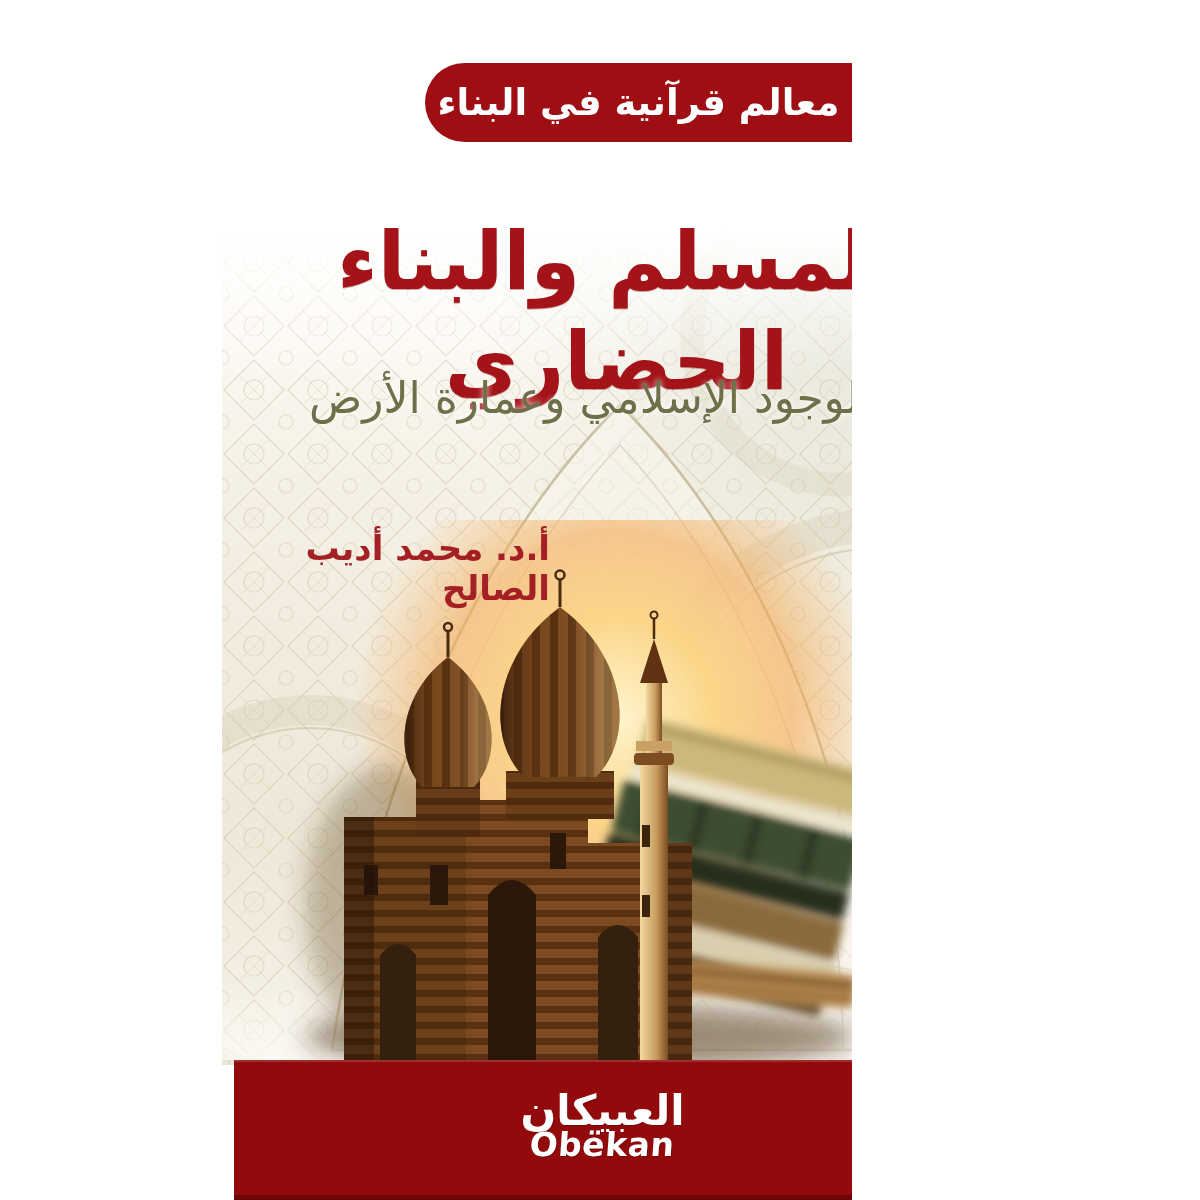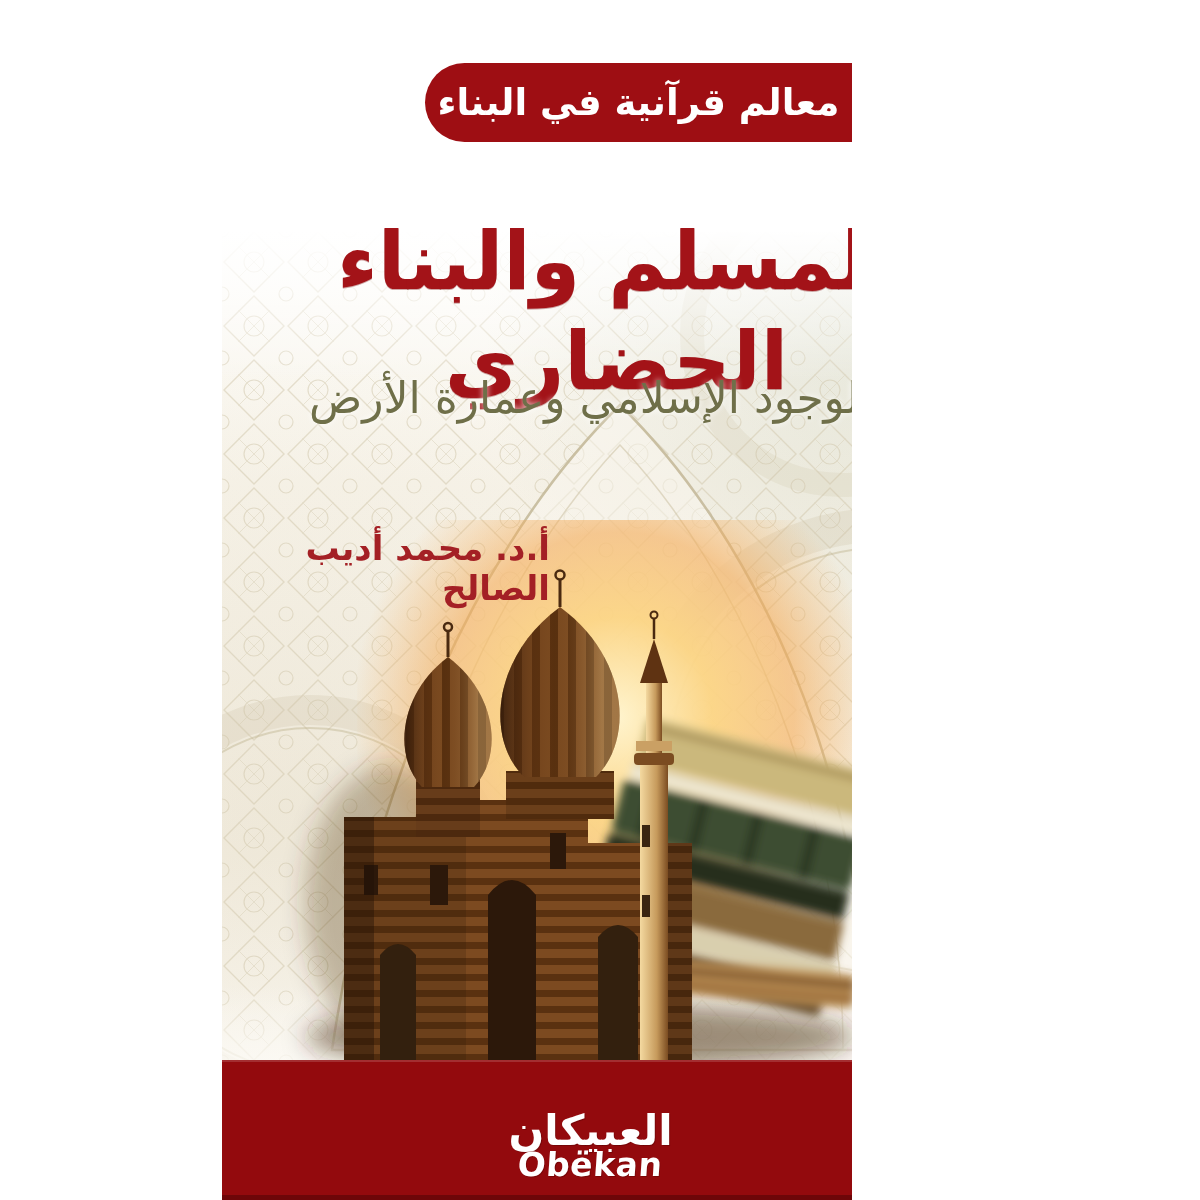--- a/index.html
+++ b/index.html
@@ -63,24 +63,24 @@
     font-size:44px;color:#6f6f49;font-weight:normal;
     text-shadow:0 0 6px rgba(255,255,255,.9);
   }
   .author{
     position:absolute;left:14px;top:528px;width:314px;z-index:4;
     text-align:right;direction:rtl;
     font-size:34px;font-weight:bold;color:#a42025;
   }
   
   .band{
-    position:absolute;left:0;top:1060px;width:757px;height:140px;z-index:5;
+    position:absolute;left:12px;top:1060px;width:757px;height:140px;z-index:5;
     background:#930a0d;
     box-shadow:inset 0 -5px 0 rgba(40,0,0,.35), inset 0 2px 0 rgba(255,255,255,.15);
-    display:flex;flex-direction:column;align-items:center;justify-content:center;
+    display:flex;flex-direction:column;align-items:center;justify-content:flex-start;
   }
   .logo{margin-top:30px;text-align:center;transform:translateX(-10px);}
   .logo-ar{
     color:#ffffff;font-size:42px;font-weight:bold;direction:rtl;line-height:1;
     text-shadow:1px 1px 0 rgba(80,0,0,.4);
   }
   .logo-en{
     color:#ffffff;font-size:33px;font-weight:bold;line-height:1;margin-top:-4px;
     letter-spacing:0.5px;transform:skewX(-4deg);
     text-shadow:1px 1px 0 rgba(80,0,0,.4);

